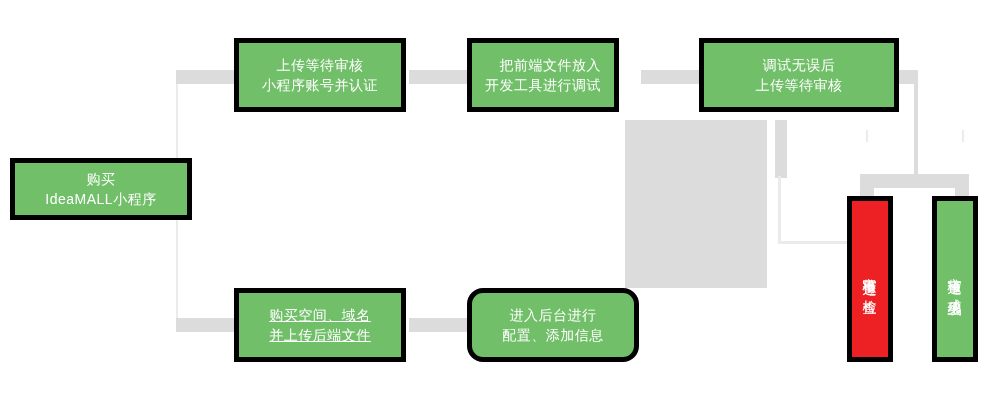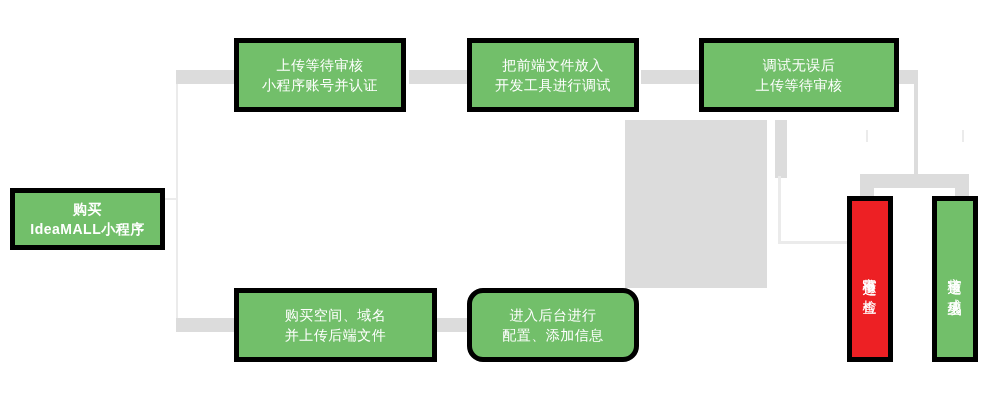--- a/index.html
+++ b/index.html
@@ -82,41 +82,41 @@
   <div class="plate" style="left:869px; top:70px; width:46px; height:14px;"></div>
   <div class="plate" style="left:914px; top:70px; width:4px; height:105px;"></div>
   <div class="plate" style="left:870px; top:174px; width:97px; height:14px;"></div>
   <div class="plate" style="left:860px; top:174px; width:14px; height:60px;"></div>
   <div class="plate" style="left:955px; top:174px; width:14px; height:60px;"></div>
   <div class="plate" style="left:860px; top:225px; width:12px; height:14px;"></div>
   <div class="plate" style="left:946px; top:225px; width:12px; height:14px;"></div>
   <div class="conn thin" style="left:866px; top:130px; width:2px; height:12px;"></div>
   <div class="conn thin" style="left:962px; top:130px; width:2px; height:12px;"></div>
 
-  <div class="node green" style="left:10px; top:188px; width:155px; height:62px;font-weight:bold;">
+  <div class="node green" style="left:10px; top:158px; width:182px; height:62px;">
     <span>购买
 IdeaMALL小程序</span>
   </div>
 
   <div class="node green" style="left:234px; top:38px; width:172px; height:74px;">
     <span>上传等待审核
 小程序账号并认证</span>
   </div>
 
-  <div class="node green" style="left:467px; top:38px; width:172px; height:74px;">
+  <div class="node green" style="left:467px; top:38px; width:152px; height:74px;text-align:right;">
     <span>把前端文件放入
 开发工具进行调试</span>
   </div>
 
   <div class="node green" style="left:699px; top:38px; width:200px; height:74px;">
     <span>调试无误后
 上传等待审核</span>
   </div>
 
-  <div class="node green" style="left:234px; top:288px; width:203px; height:74px;">
+  <div class="node green" style="left:234px; top:288px; width:172px; height:74px;text-decoration:underline;">
     <span>购买空间、域名
 并上传后端文件</span>
   </div>
 
   <div class="node green" style="left:467px; top:288px; width:172px; height:74px;border-radius:16px;">
     <span>进入后台进行
 配置、添加信息</span>
   </div>
 
   <div class="node red vertical" style="left:847px; top:196px; width:46px; height:166px;">

